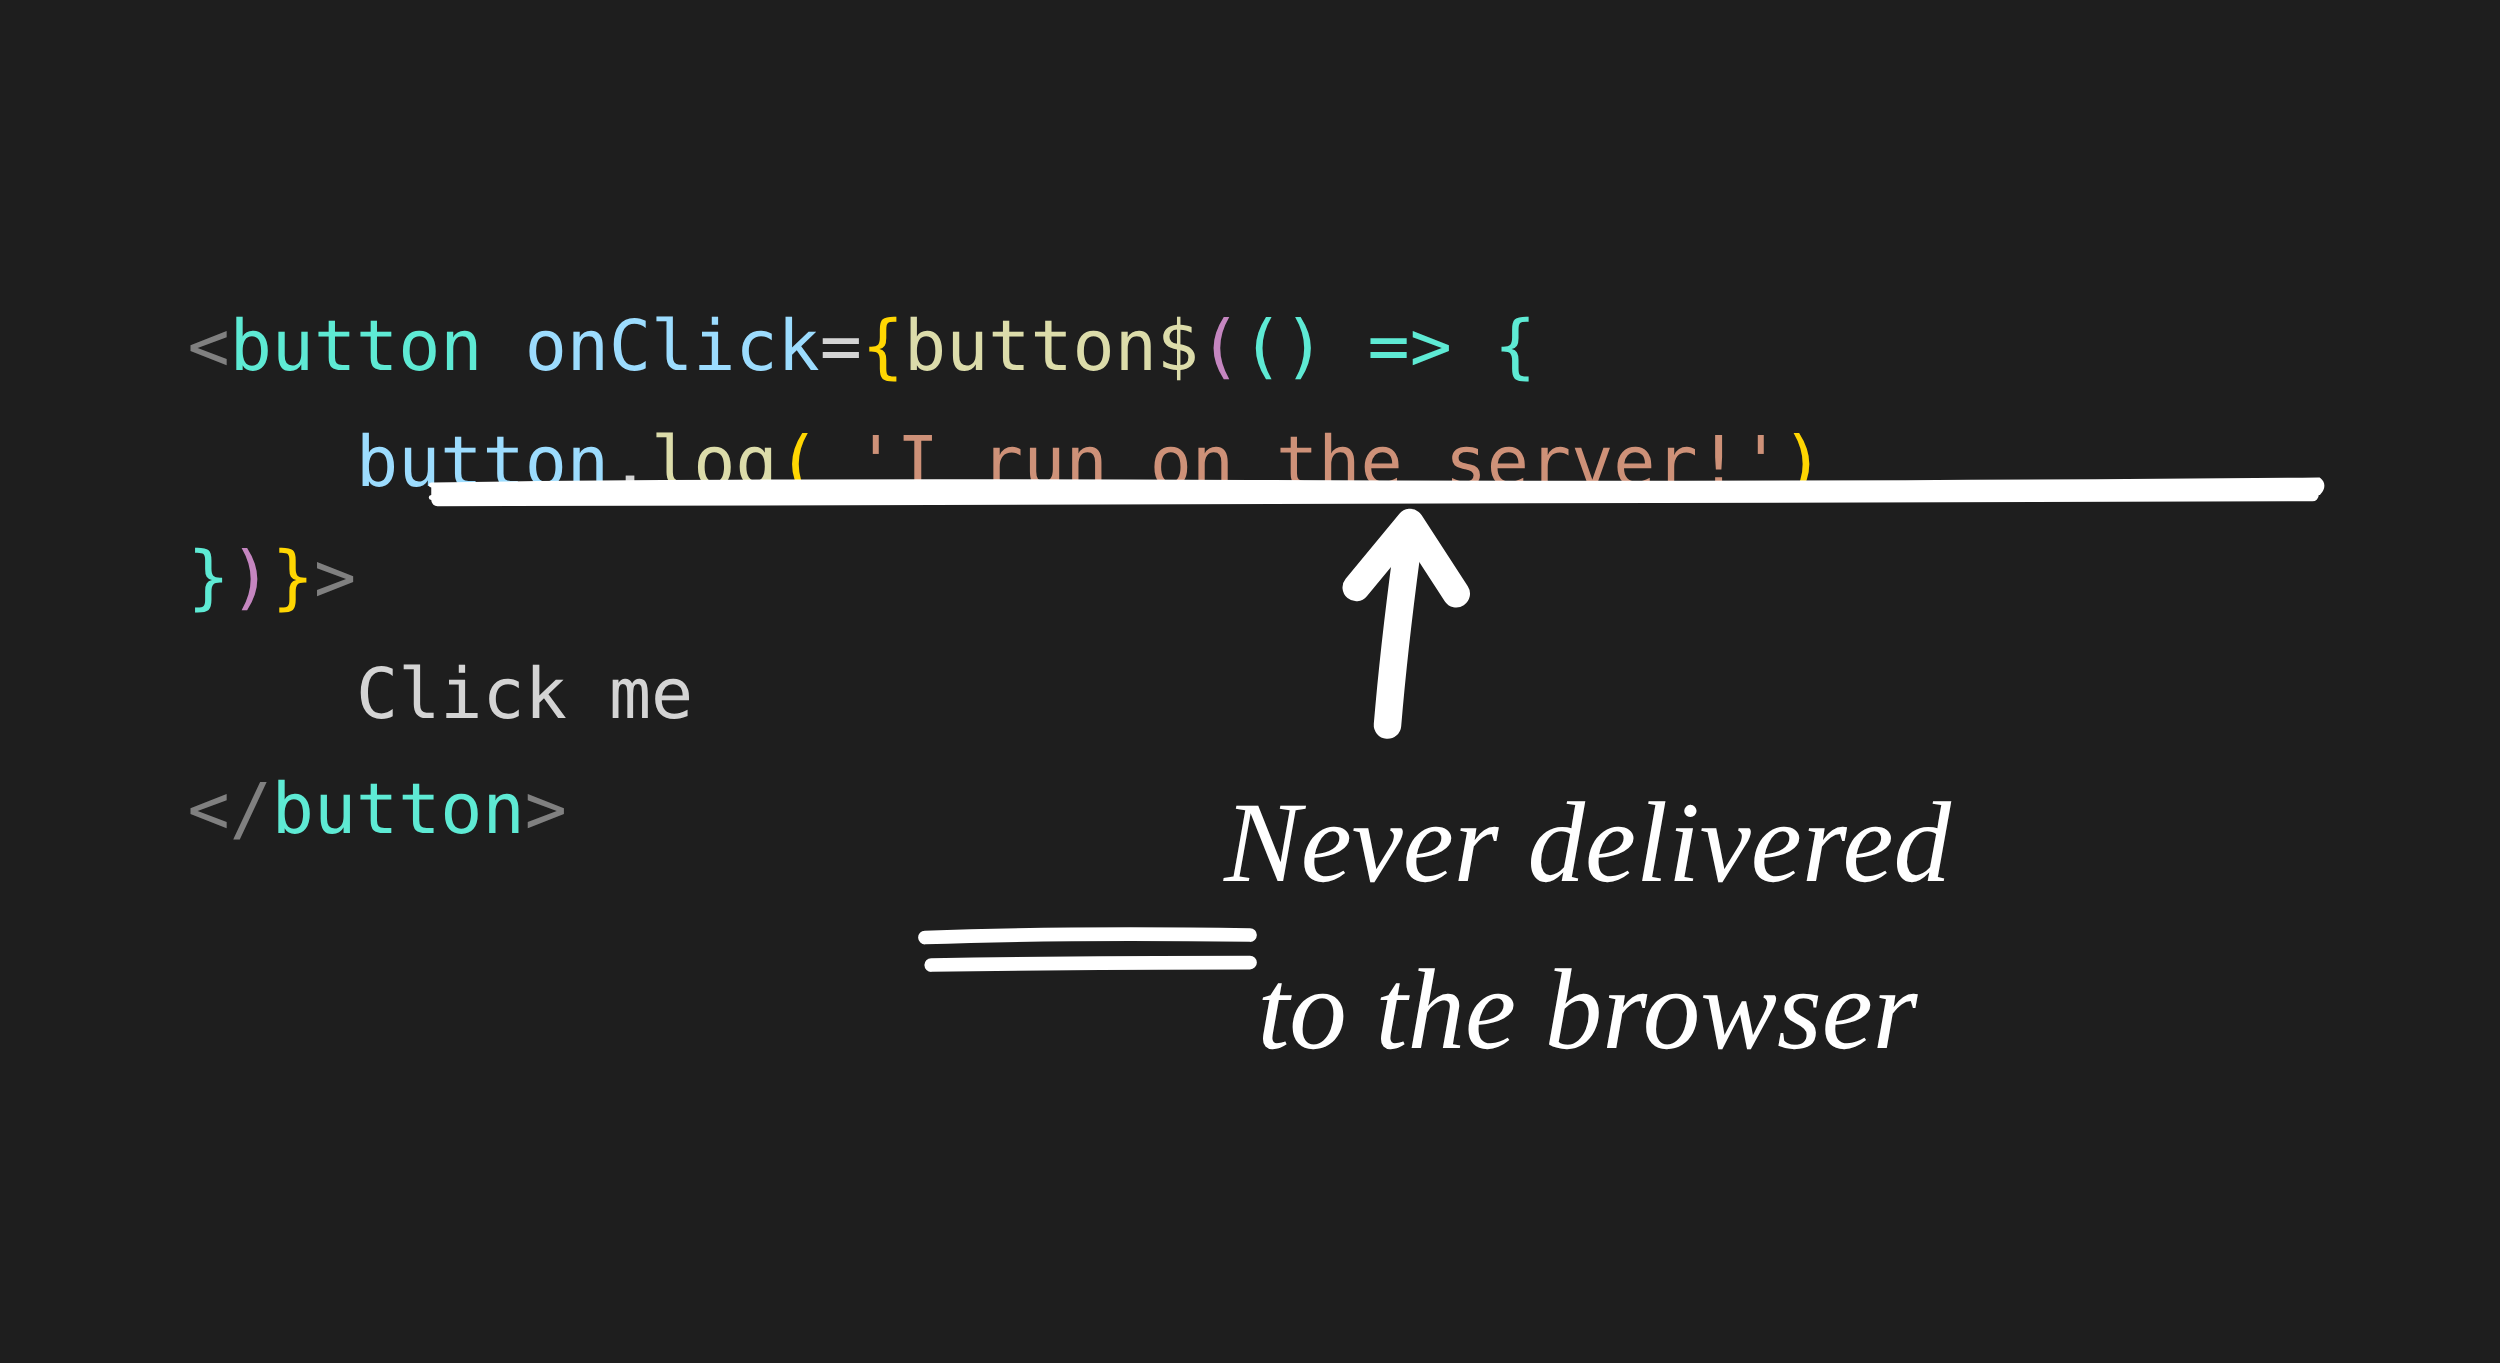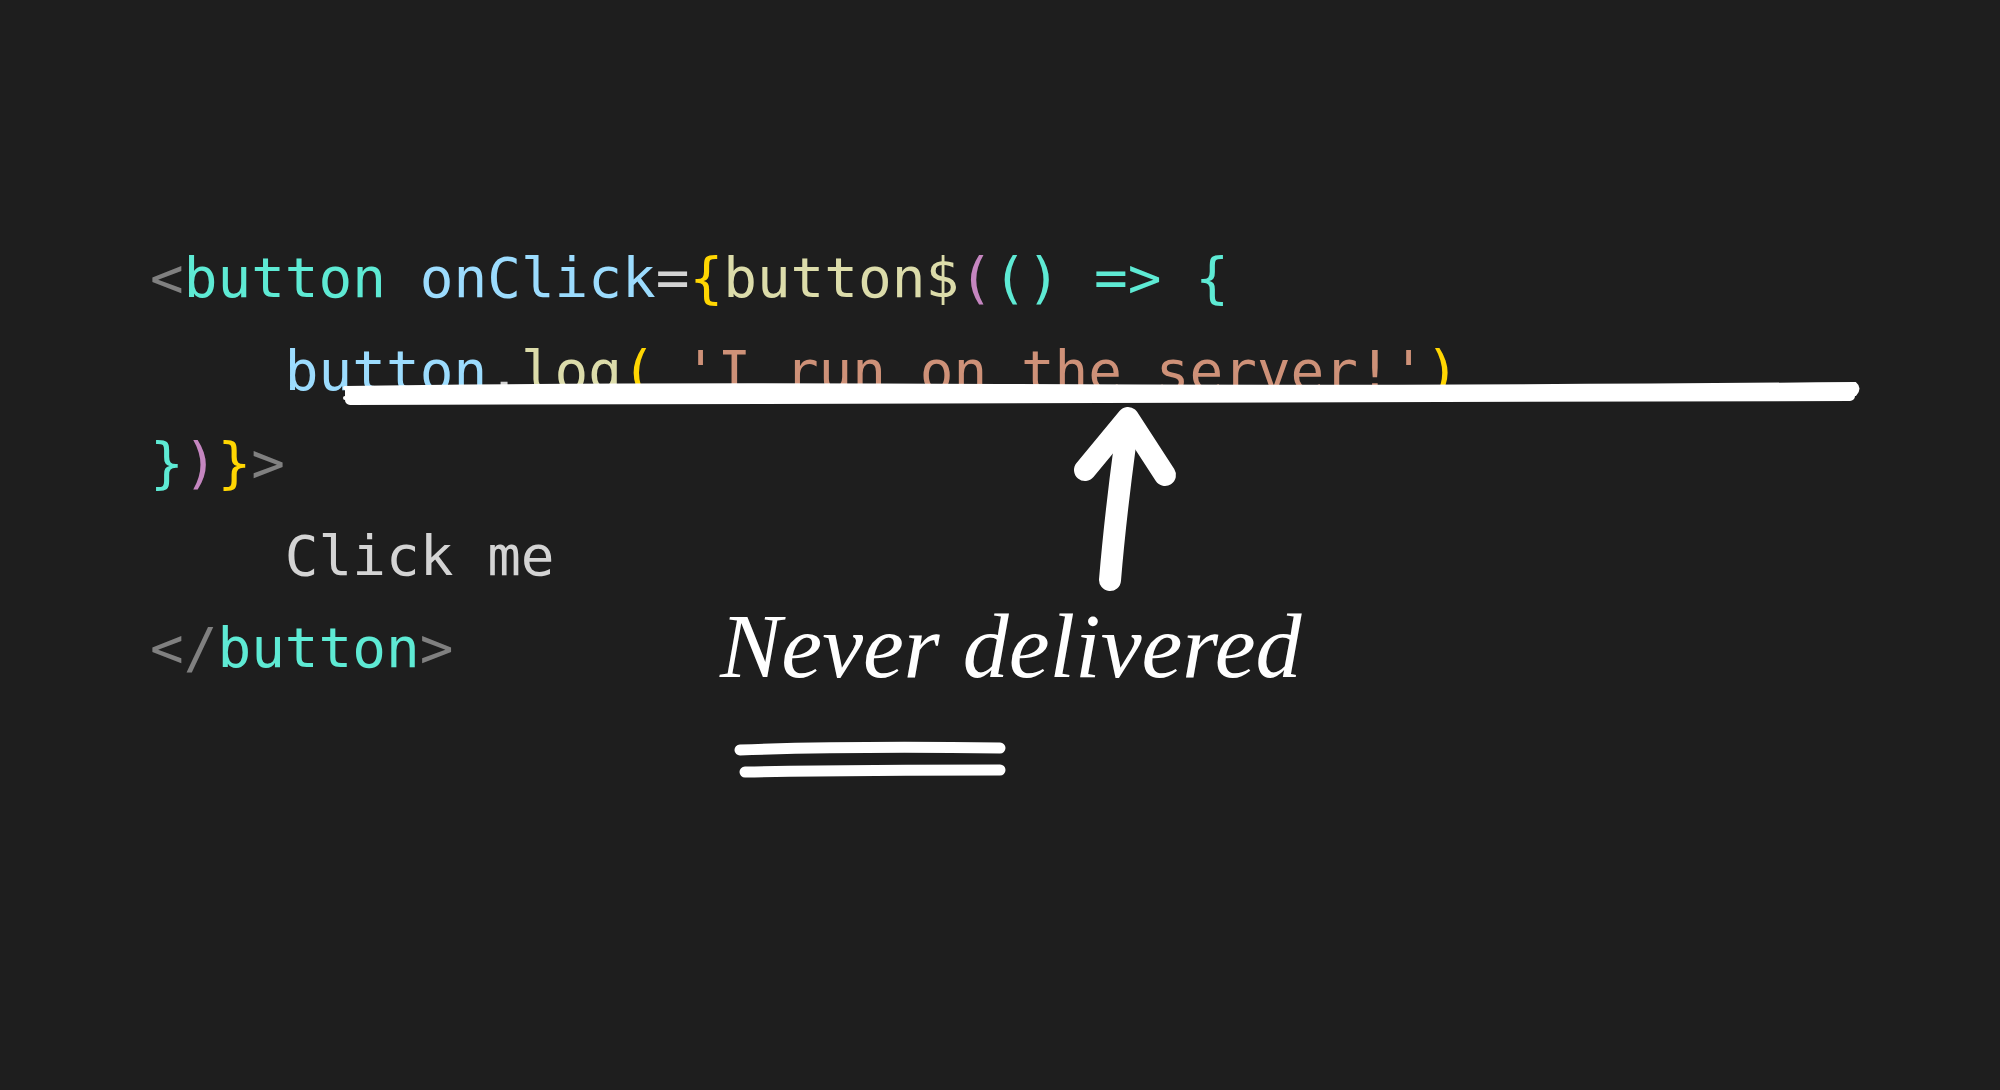--- a/index.html
+++ b/index.html
@@ -36,24 +36,24 @@
       pointer-events: none;
     }
     .handwritten {
       position: absolute;
       color: #ffffff;
       font-family: 'Comic Sans MS', 'Segoe Script', cursive;
       font-size: 92px;
       font-style: italic;
       font-weight: 500;
       line-height: 1.45;
-      text-align: left;
+      text-align: center;
       width: 1100px;
       left: 720px;
-      top: 580px;
+      top: 608px;
     }
     .never-word {
       display: inline-block;
       position: relative;
     }
   </style>
 </head>
 <body>
 
 <div class="code-container">
@@ -73,13 +73,14 @@
     <path d="M 1110 580 Q 1115 520 1125 445" fill="none" stroke="#ffffff" stroke-width="22" stroke-linecap="round"></path>
     <path d="M 1085 470 L 1128 418 L 1165 475" fill="none" stroke="#ffffff" stroke-width="22" stroke-linecap="round" stroke-linejoin="round"></path>
   </g>
 
   <path d="M 740 750 Q 850 746 1000 748" fill="none" stroke="#ffffff" stroke-width="11" stroke-linecap="round"></path>
   <path d="M 745 772 Q 860 770 1000 770" fill="none" stroke="#ffffff" stroke-width="11" stroke-linecap="round"></path>
 </svg>
 
 <div class="handwritten">
   <span class="never-word">Never</span><span> delivered</span><br>
+  <span>to the browser</span>
 </div>
 
 </body></html>

